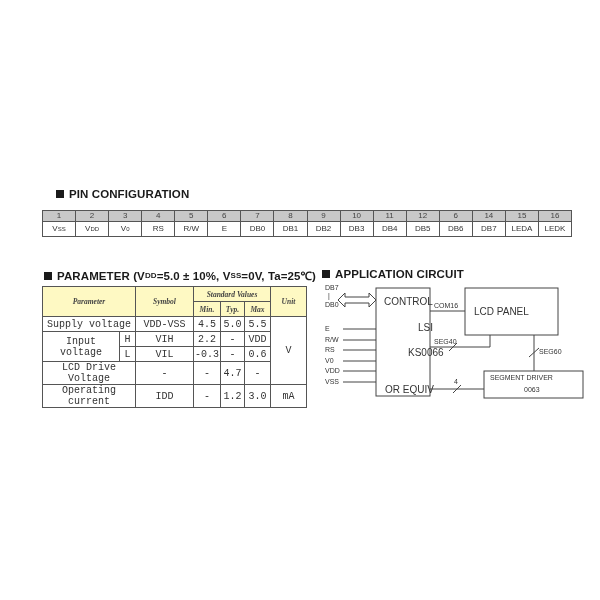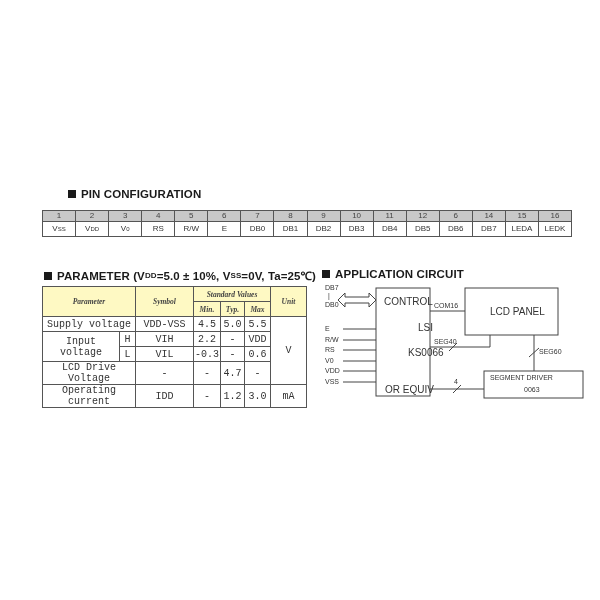--- a/index.html
+++ b/index.html
@@ -24,21 +24,21 @@
     .param-table td.h { background: #fef9c3; font-family: "Liberation Serif", serif; font-style: italic; font-weight: bold; font-size: 7.5px; color: #444; }
 
     
     .circ { position: absolute; left: 0; top: 0; width: 600px; height: 600px; pointer-events: none; }
     .ctext { position: absolute; font-size: 10px; color: #333; white-space: nowrap; }
     .sig { position: absolute; font-size: 7px; color: #333; white-space: nowrap; }
   </style>
 </head>
 <body>
 
-<div class="section-title" style="left:56px; top:188px;padding-left:12px;">
+<div class="section-title" style="left:44px; top:188px;padding-left:12px;">
   <span class="sq"></span>
   <span>PIN CONFIGURATION</span>
 </div>
 
 <table class="pin-table">
   <tbody>
       <tr class="hdr">
     <td>1</td>
     <td>2</td>
     <td>3</td>
@@ -194,20 +194,20 @@
 <div class="sig" style="left:325px; top:346px;">RS</div>
 <div class="sig" style="left:325px; top:357px;">V0</div>
 <div class="sig" style="left:325px; top:367px;">VDD</div>
 <div class="sig" style="left:325px; top:378px;">VSS</div>
 
 <div class="ctext" style="left:384px; top:296px;">CONTROL</div>
 <div class="ctext" style="left:396px; top:322px;margin-left:22px;">LSI</div>
 <div class="ctext" style="left:388px; top:347px;padding-left:20px;">KS0066</div>
 <div class="ctext" style="left:385px; top:384px;">OR EQUIV</div>
 
-<div class="ctext" style="left:490px; top:306px;">LCD PANEL</div>
+<div class="ctext" style="left:474px; top:306px;">LCD PANEL</div>
 <div class="sig" style="left:434px; top:302px;">COM16</div>
 <div class="sig" style="left:434px; top:338px;">SEG40</div>
 <div class="sig" style="left:539px; top:348px;">SEG60</div>
 <div class="sig" style="left:454px; top:378px;">4</div>
 
 <div class="ctext" style="left:490px; top:374px; font-size:7px;">SEGMENT DRIVER</div>
 <div class="ctext" style="left:524px; top:386px; font-size:7px;">0063</div>
 
 </body></html>

